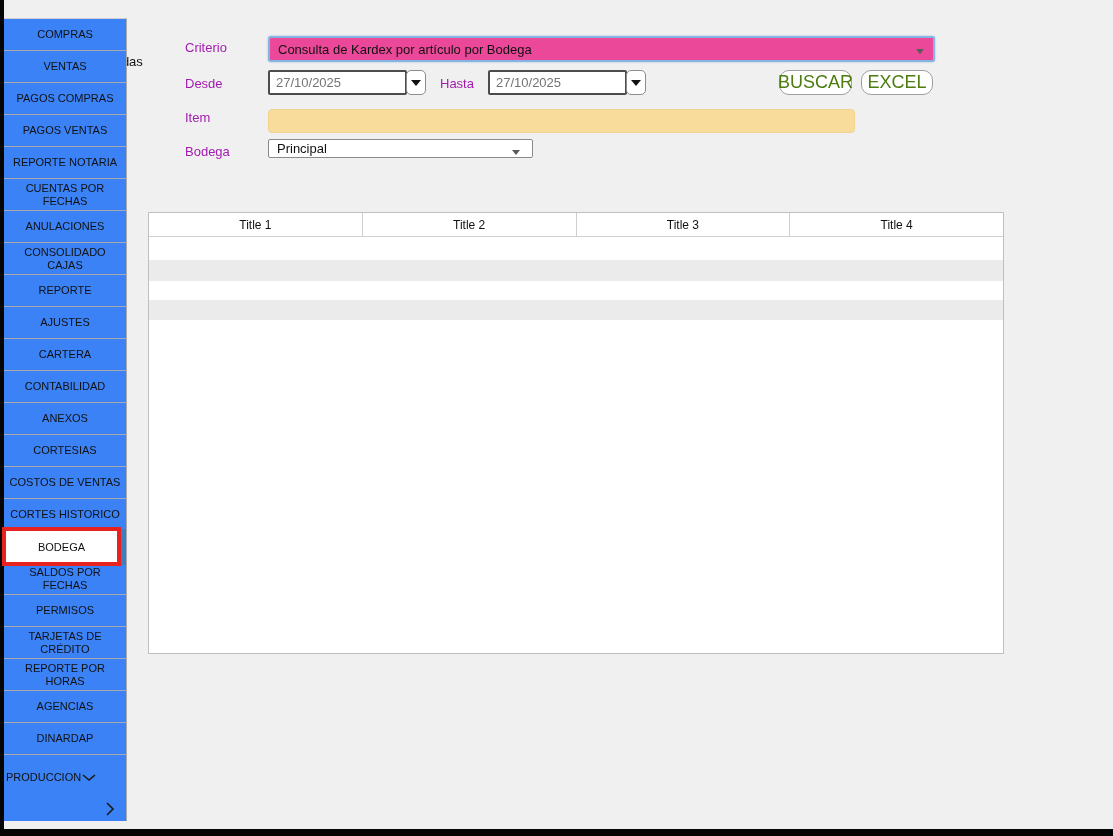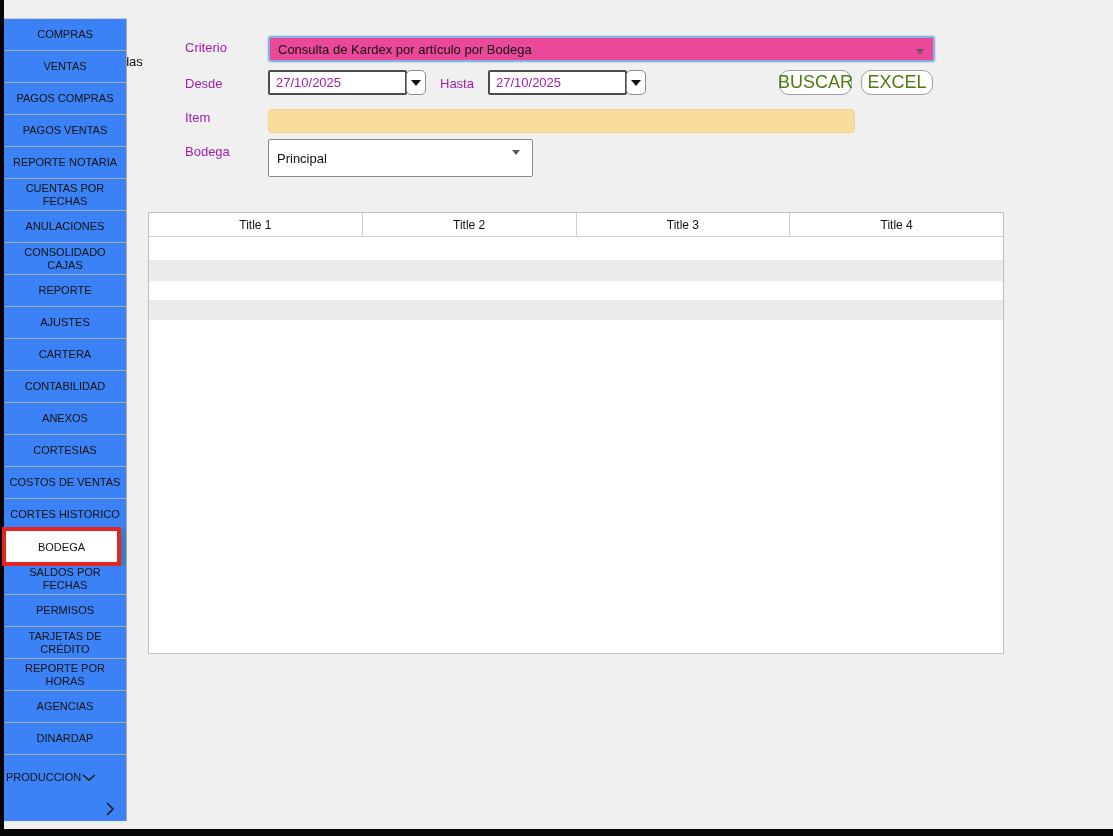--- a/index.html
+++ b/index.html
@@ -52,41 +52,41 @@
     box-shadow:0 0 2px rgba(120,170,220,.8);
     display:flex; align-items:center; font-size:13px; color:#111; padding:0 20px 0 8px;
   }
   .combo-focus .tri { position:absolute; right:9px; top:11px; }
   .tri-sm { width:0; height:0; border-left:4px solid transparent; border-right:4px solid transparent; border-top:5px solid #5a5a5a; }
   .tri-bk { width:0; height:0; border-left:5px solid transparent; border-right:5px solid transparent; border-top:6px solid #111; }
 
   .dateinput {
     position:absolute; top:70px; height:25px; width:139px;
     background:#fff; border:2px solid #4c4c4c; border-radius:2px;
-    font-size:13px; color:#a21caf; display:flex; align-items:center; padding:0 6px;
+    font-size:13px; color:#737373; display:flex; align-items:center; padding:0 6px;
   }
   .datebtn {
     position:absolute; top:70px; height:25px; width:20px;
     background:#fff; border:1px solid #8d8d8d; border-radius:5px;
     display:flex; align-items:center; justify-content:center; cursor:pointer;
   }
   .btn {
     position:absolute; top:70px; height:25px;
     background:#fff; border:1px solid #9f9f9f; border-radius:10px;
     font-size:18px; color:#4d7c0f; display:flex; align-items:center; justify-content:center;
     font-family:"Liberation Sans", sans-serif; cursor:pointer;
   }
   .item-input {
     position:absolute; left:268px; top:109px; width:587px; height:24px;
     background:#f7dc9b; border:1px solid #f0d38e; border-radius:4px;
     font-size:13px; color:#333; padding:0 8px; outline:none;
     font-family:"Liberation Sans", sans-serif;
   }
   .combo-plain {
-    position:absolute; left:268px; top:139px; width:265px; height:38px;
+    position:absolute; left:268px; top:139px; width:265px; height:19px;
     background:#fff; border:1px solid #8a8a8a; border-radius:2px;
     display:flex; align-items:center; font-size:13px; color:#111; padding:0 24px 0 8px;
   }
   .combo-plain .tri { position:absolute; right:12px; top:10px; }
 
   
   .grid {
     position:absolute; left:148px; top:212px; width:856px; height:442px;
     background:#fff; border:1px solid #bfbfbf;
   }

